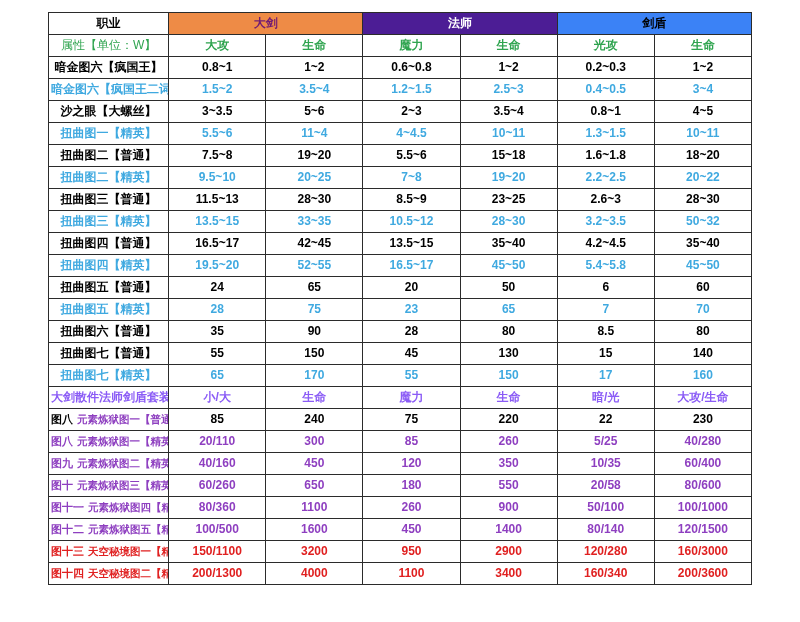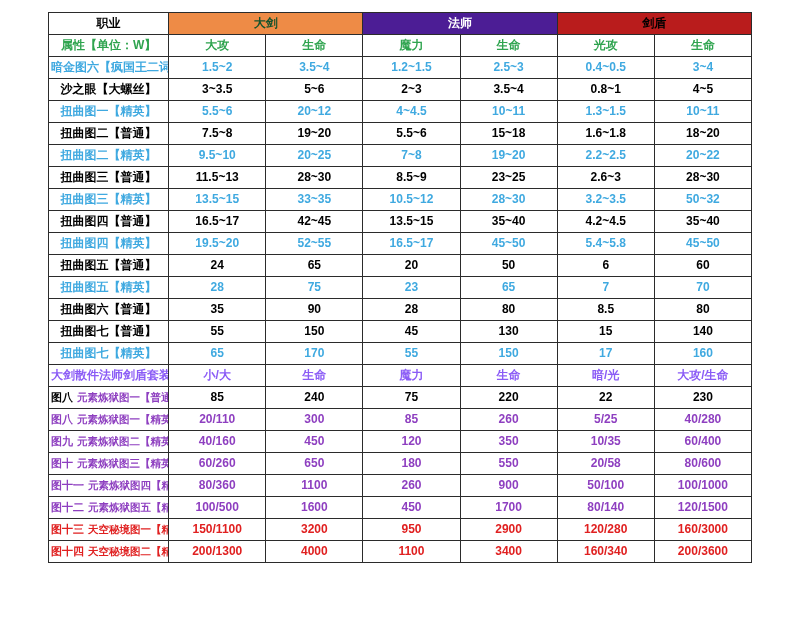--- a/index.html
+++ b/index.html
@@ -35,26 +35,26 @@
     height: 19px;
     white-space: nowrap;
     overflow: hidden;
   }
   
   col.c0 { width: 120px; }
   col.c1, col.c2, col.c3, col.c4, col.c5, col.c6 { width: 97px; }
 
   
   .hdr-name { background: #ffffff; color: #000; font-weight: bold; font-size: 14px; }
-  .hdr-orange { background: #ee8b46; color: #14532d; font-weight: bold; font-size: 14px; }
+  .hdr-orange { background: #ee8b46; color: #701a75; font-weight: bold; font-size: 14px; }
   .hdr-cyan { background: #4c1d95; color: #ffffff; font-weight: bold; font-size: 14px; }
-  .hdr-yellow { background: #b91c1c; color: #000000; font-weight: bold; font-size: 14px; }
+  .hdr-yellow { background: #3b82f6; color: #000000; font-weight: bold; font-size: 14px; }
 
   
-  .sub-label { color: #2fa44f; font-weight: bold; }
+  .sub-label { color: #2fa44f; font-weight: normal; }
   .sub-green { color: #2fa44f; font-weight: bold; font-family: Liberation Serif, serif; }
 
   
   .t-black { color: #000000; }
   .t-blue  { color: #3fa9e0; }
   .t-green { color: #8b5cf6; }
   .t-purple{ color: #8e3fc0; }
   .t-red   { color: #e02020; }
 
   .bold { font-weight: bold; }
@@ -84,41 +84,50 @@
         <tr>
           <td class="sub-label">属性【单位：W】</td>
           <td class="sub-green">大攻</td>
           <td class="sub-green">生命</td>
           <td class="sub-green">魔力</td>
           <td class="sub-green">生命</td>
           <td class="sub-green">光攻</td>
           <td class="sub-green">生命</td>
         </tr>
         <tr>
+          <td class="label-cell t-black">暗金图六【疯国王】</td>
+          <td class="t-black bold">0.8~1</td>
+          <td class="t-black bold">1~2</td>
+          <td class="t-black bold">0.6~0.8</td>
+          <td class="t-black bold">1~2</td>
+          <td class="t-black bold">0.2~0.3</td>
+          <td class="t-black bold">1~2</td>
+        </tr>
+        <tr>
           <td class="label-cell t-blue">暗金图六【疯国王二词】</td>
           <td class="t-blue bold">1.5~2</td>
           <td class="t-blue bold">3.5~4</td>
           <td class="t-blue bold">1.2~1.5</td>
           <td class="t-blue bold">2.5~3</td>
           <td class="t-blue bold">0.4~0.5</td>
           <td class="t-blue bold">3~4</td>
         </tr>
         <tr>
           <td class="label-cell t-black">沙之眼【大螺丝】</td>
           <td class="t-black bold">3~3.5</td>
           <td class="t-black bold">5~6</td>
           <td class="t-black bold">2~3</td>
           <td class="t-black bold">3.5~4</td>
           <td class="t-black bold">0.8~1</td>
           <td class="t-black bold">4~5</td>
         </tr>
         <tr>
           <td class="label-cell t-blue">扭曲图一【精英】</td>
           <td class="t-blue bold">5.5~6</td>
-          <td class="t-blue bold">20~12</td>
+          <td class="t-blue bold">11~4</td>
           <td class="t-blue bold">4~4.5</td>
           <td class="t-blue bold">10~11</td>
           <td class="t-blue bold">1.3~1.5</td>
           <td class="t-blue bold">10~11</td>
         </tr>
         <tr>
           <td class="label-cell t-black">扭曲图二【普通】</td>
           <td class="t-black bold">7.5~8</td>
           <td class="t-black bold">19~20</td>
           <td class="t-black bold">5.5~6</td>
@@ -268,21 +277,21 @@
           <td class="t-purple bold">260</td>
           <td class="t-purple bold">900</td>
           <td class="t-purple bold">50/100</td>
           <td class="t-purple bold">100/1000</td>
         </tr>
         <tr>
           <td class="label-cell t-purple" style="font-size: 11px;"><span class="t-purple">图十二</span><span class="t-purple" style="margin-left: 4px; font-size: 10.5px;">元素炼狱图五【精英】</span></td>
           <td class="t-purple bold">100/500</td>
           <td class="t-purple bold">1600</td>
           <td class="t-purple bold">450</td>
-          <td class="t-purple bold">1700</td>
+          <td class="t-purple bold">1400</td>
           <td class="t-purple bold">80/140</td>
           <td class="t-purple bold">120/1500</td>
         </tr>
         <tr>
           <td class="label-cell t-red" style="font-size: 11px;"><span class="t-red">图十三</span><span class="t-red" style="margin-left: 4px; font-size: 10.5px;">天空秘境图一【精英】</span></td>
           <td class="t-red bold">150/1100</td>
           <td class="t-red bold">3200</td>
           <td class="t-red bold">950</td>
           <td class="t-red bold">2900</td>
           <td class="t-red bold">120/280</td>

